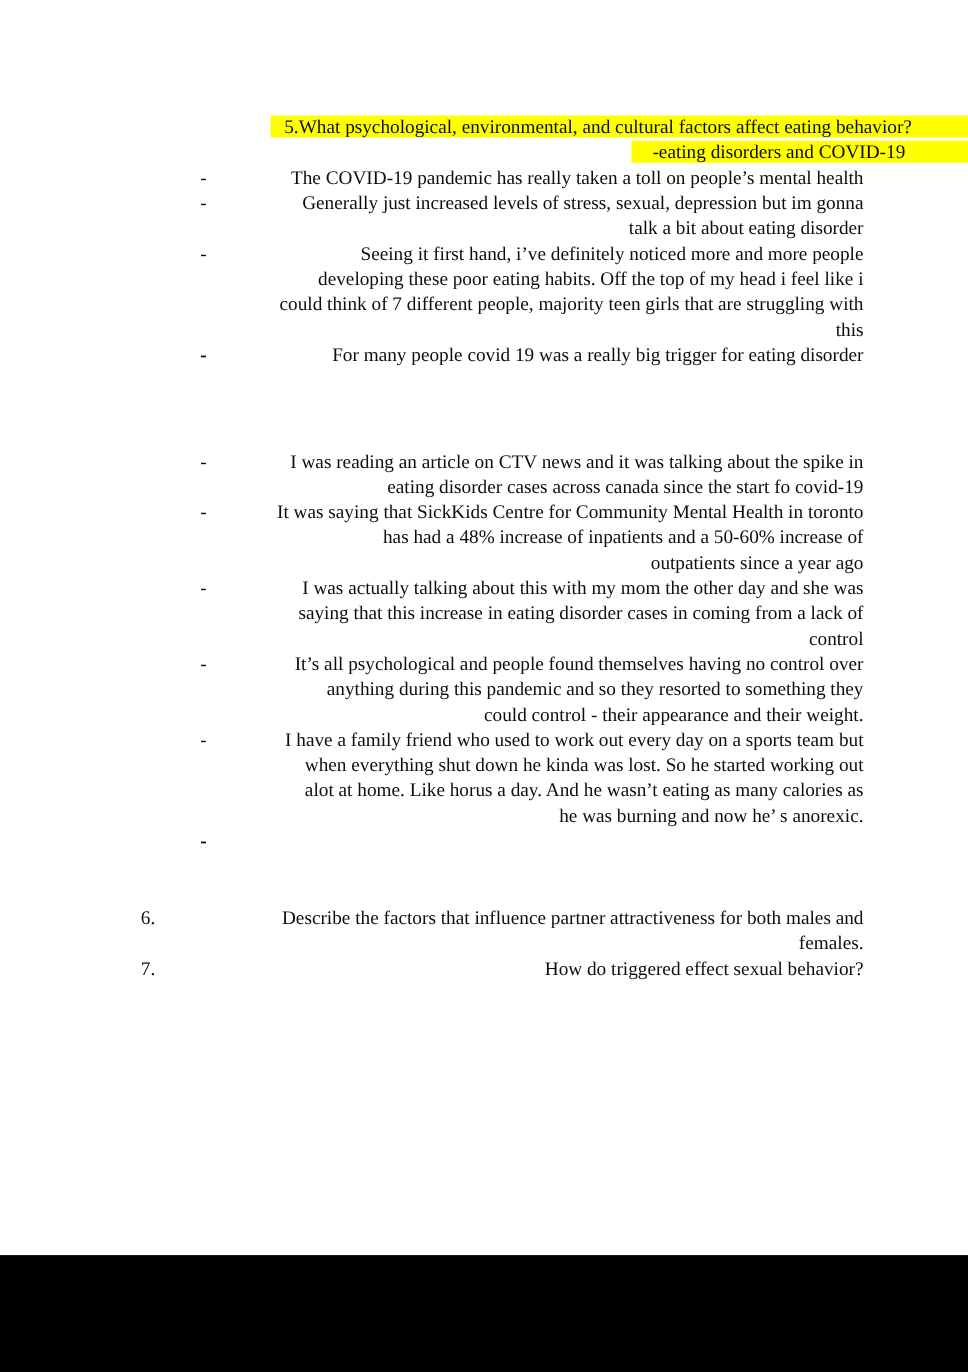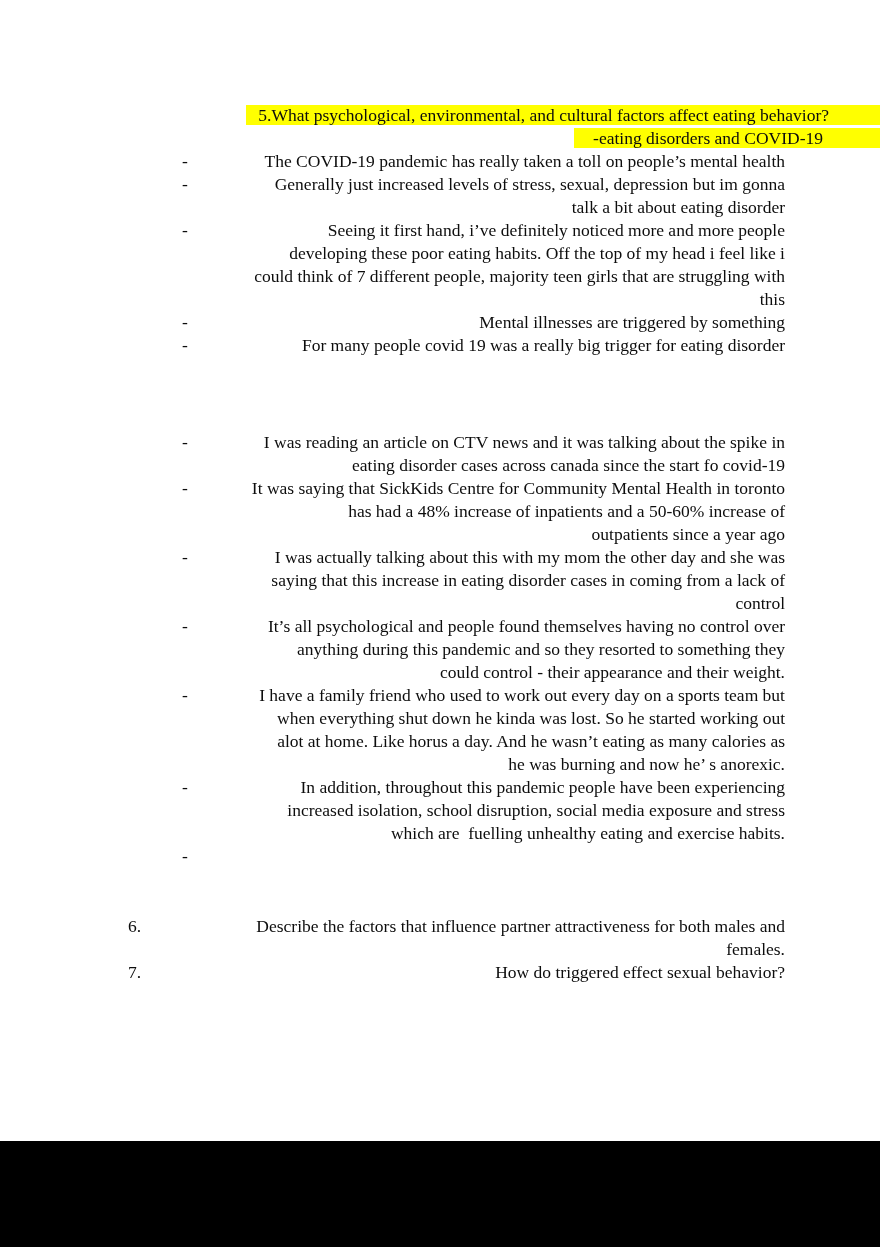--- a/index.html
+++ b/index.html
@@ -49,21 +49,20 @@
     </div>
     <div class="row l1">
       <span class="marker">-</span>
       <div class="text">Seeing it first hand, i’ve definitely noticed more and more people
 developing these poor eating habits. Off the top of my head i feel like i
 could think of 7 different people, majority teen girls that are struggling with
 this</div>
     </div>
     <div class="row l1">
       <span class="marker">-</span>
-      <div class="text">Mental illnesses are triggered by something</div>
     </div>
     <div class="row l1">
       <span class="marker">-</span>
       <div class="text">For many people covid 19 was a really big trigger for eating disorder</div>
     </div>
 
     <div class="sp1"></div>
 
     <div class="row l1">
       <span class="marker">-</span>
@@ -90,23 +89,20 @@
     </div>
     <div class="row l1">
       <span class="marker">-</span>
       <div class="text">I have a family friend who used to work out every day on a sports team but
 when everything shut down he kinda was lost. So he started working out
 alot at home. Like horus a day. And he wasn’t eating as many calories as
 he was burning and now he’ s anorexic.</div>
     </div>
     <div class="row l1">
       <span class="marker">-</span>
-      <div class="text">In addition, throughout this pandemic people have been experiencing
-increased isolation, school disruption, social media exposure and stress
-which are&nbsp; fuelling unhealthy eating and exercise habits.</div>
     </div>
     <div class="row l1">
       <span class="marker">-</span>
     </div>
 
     <div class="sp2"></div>
 
     <div class="row l0">
       <span class="marker">6.</span>
       <div class="text">Describe the factors that influence partner attractiveness for both males and

